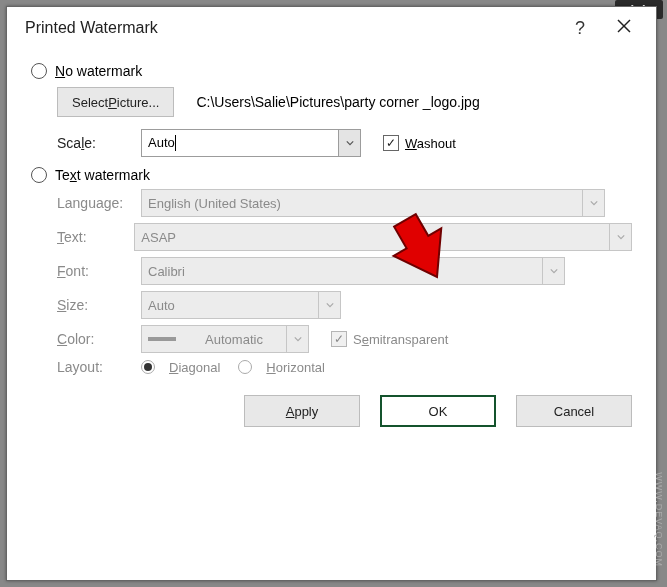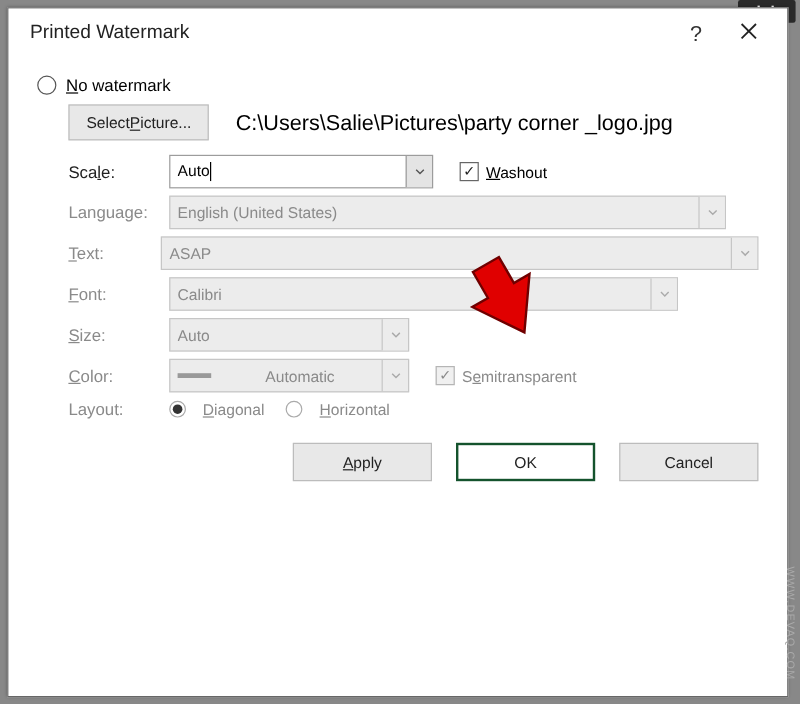--- a/index.html
+++ b/index.html
@@ -88,21 +88,21 @@
     display: inline-flex;
     align-items: center;
   }
   .btn-row {
     display: flex;
     align-items: center;
     margin: 8px 0 12px 0;
   }
   .filepath {
     margin-left: 22px;
-    font-size: 18px;
+    font-size: 14px;
   }
   .form-row {
     display: flex;
     align-items: center;
     margin: 6px 0;
   }
   .label {
     width: 84px;
     font-size: 14px;
     color: #222;
@@ -157,21 +157,21 @@
     color: #222;
     line-height: 1;
   }
   .chk.disabled.checked::after { color: #8a8a8a; }
   .colorfield {
     display: flex;
     align-items: center;
     border: 1px solid #c6c6c6;
     background: #ececec;
     height: 28px;
-    width: 200px;
+    width: 168px;
   }
   .colorfield .sw {
     width: 40px;
     height: 100%;
     display:flex;align-items:center;justify-content:center;
   }
   .colorfield .sw span{
     width: 28px; height: 4px; background: #999;
   }
   .colorfield .cv { flex:1; text-align:center; color:#8a8a8a; }
@@ -253,20 +253,24 @@
                 <path d="M1 3 L5 7 L9 3" fill="none" stroke="#555" stroke-width="1.5"></path>
               </svg>
             </span>
         </div>
         <div style="width:22px"></div>
         <span class="chk checked"></span>
         <span><span class="u">W</span>ashout</span>
       </div>
     </div>
 
+    <div class="radio-row" style="margin-top:10px">
+      <span class="radio"></span>
+      <span>Te<span class="u">x</span>t watermark</span>
+    </div>
 
     <div class="section">
       <div class="form-row">
         <div class="label disabled">Language:</div>
         <div class="combo disabled" style="width:464px">
           <span class="combo-val">English (United States)</span>
           <span class="caret">
               <svg viewBox="0 0 10 10">
                 <path d="M1 3 L5 7 L9 3" fill="none" stroke="#aaa" stroke-width="1.5"></path>
               </svg>

